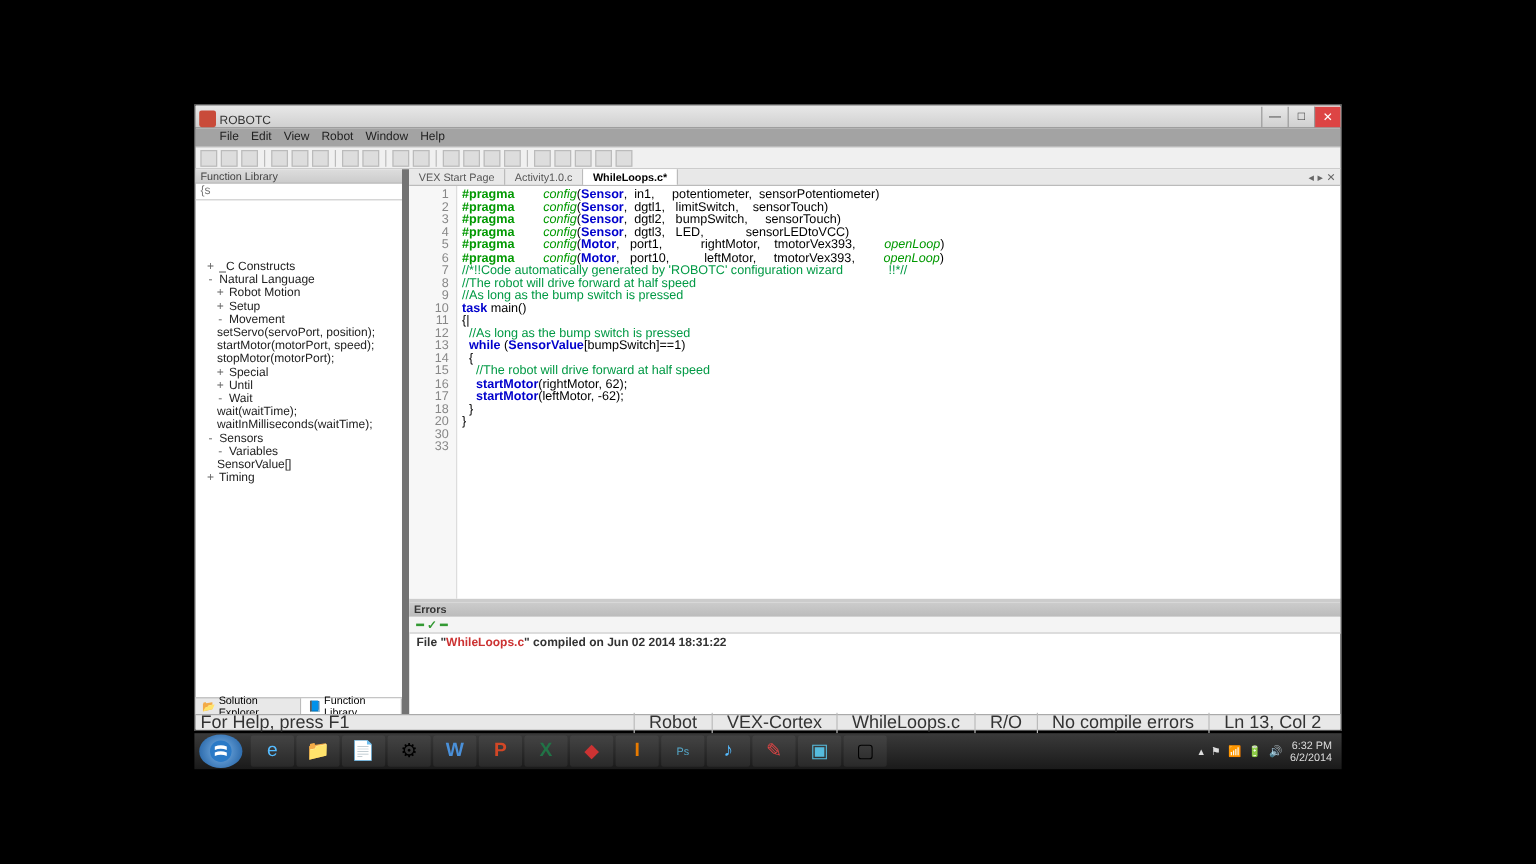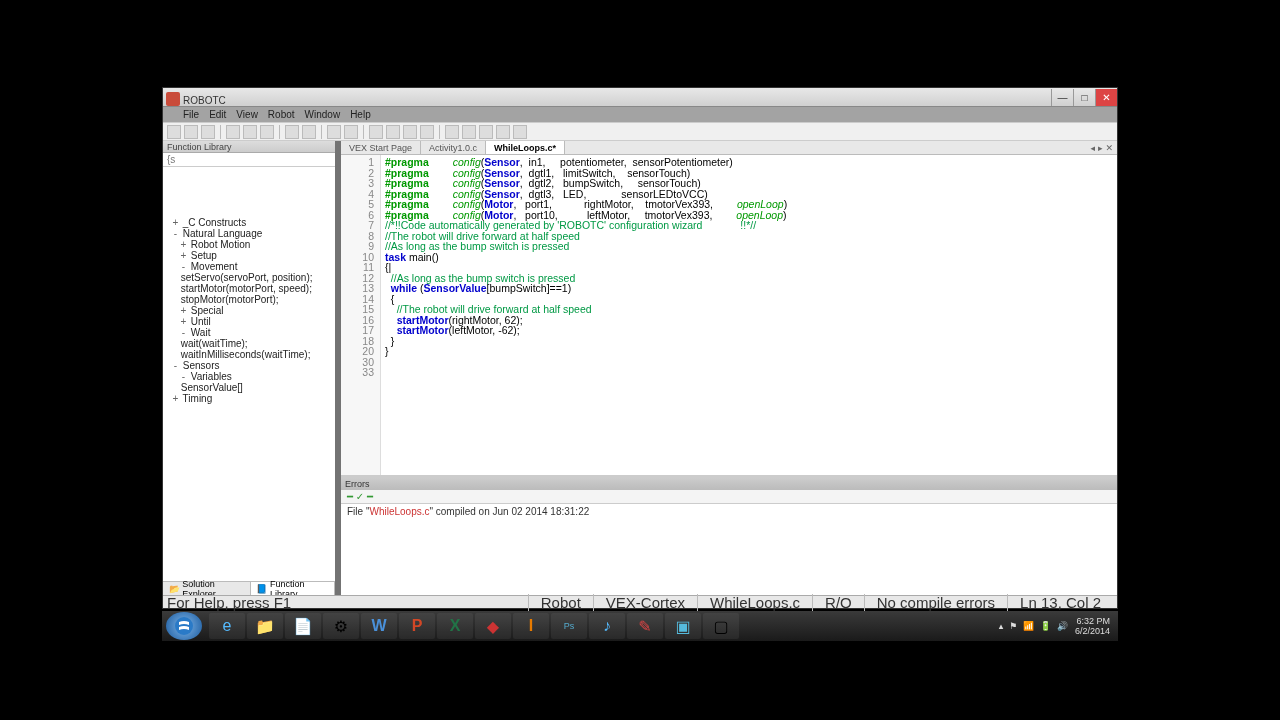--- a/index.html
+++ b/index.html
@@ -33,21 +33,21 @@
 .doctabs .tab.active { background:#fff; color:#000; font-weight:bold; }
 .doctabs .right { margin-left:auto; display:flex; align-items:center; padding:0 4px; gap:3px; color:#666; }
 .codearea { flex:1; display:flex; font-family:"Courier New",monospace; font-size:10.5px; line-height:10.5px; overflow:hidden; background:#fff; }
 .gutter { width:40px; background:#f7f7f7; border-right:1px solid #ddd; text-align:right; padding:2px 6px 0 0; color:#888; }
 .code { flex:1; padding:2px 0 0 4px; white-space:pre; overflow:hidden; }
 .kw-pp { color:#009900; font-weight:bold;margin-top:48px; }
 .kw-pp2 { color:#009900; font-style:italic;margin-left:21px; }
 .kw-blue { color:#0000cc; font-weight:bold; }
 .com { color:#009944; }
 .fn { color:#000; }
-.bot { height:120px; border-top:3px solid #ccc; display:flex; flex-direction:column; }
+.bot { height:96px; border-top:3px solid #ccc; display:flex; flex-direction:column;font-weight:bold; }
 .bot .ehead { height:12px; background:linear-gradient(#ccc,#bbb); font-size:9px; padding:0 4px; color:#333; display:flex; align-items:center; }
 .bot .ebtns { height:14px; background:#f4f4f4; border-bottom:1px solid #ccc; display:flex; align-items:center; padding:0 6px; gap:6px; font-size:10px; }
 .bot .ebtns span { color:#393; }
 .bot .emsg { flex:1; padding:2px 6px; font-family:"Courier New",monospace; font-size:10px; color:#333; }
 .bot .emsg .file { color:#c33; }
 .statusbar { height:13px; background:#e8e8e8; border-top:1px solid #aaa; font-size:15px; color:#333; display:flex; align-items:center; padding:0 4px; }
 .statusbar .cell { padding:0 12px; border-left:1px solid #bbb; }
 .taskbar { position:absolute; bottom:79px; left:162px; width:956px; height:30px; background:linear-gradient(#3a3a3a,#1a1a1a); display:flex; align-items:center; padding:0 4px; }
 .taskbar .start { width:36px; height:28px; border-radius:50%; background:radial-gradient(circle,#7db4e8,#1a5a9e); margin-right:6px; cursor:pointer; display:flex; align-items:center; justify-content:center; }
 .taskbar .start svg { width:20px; height:20px; }

